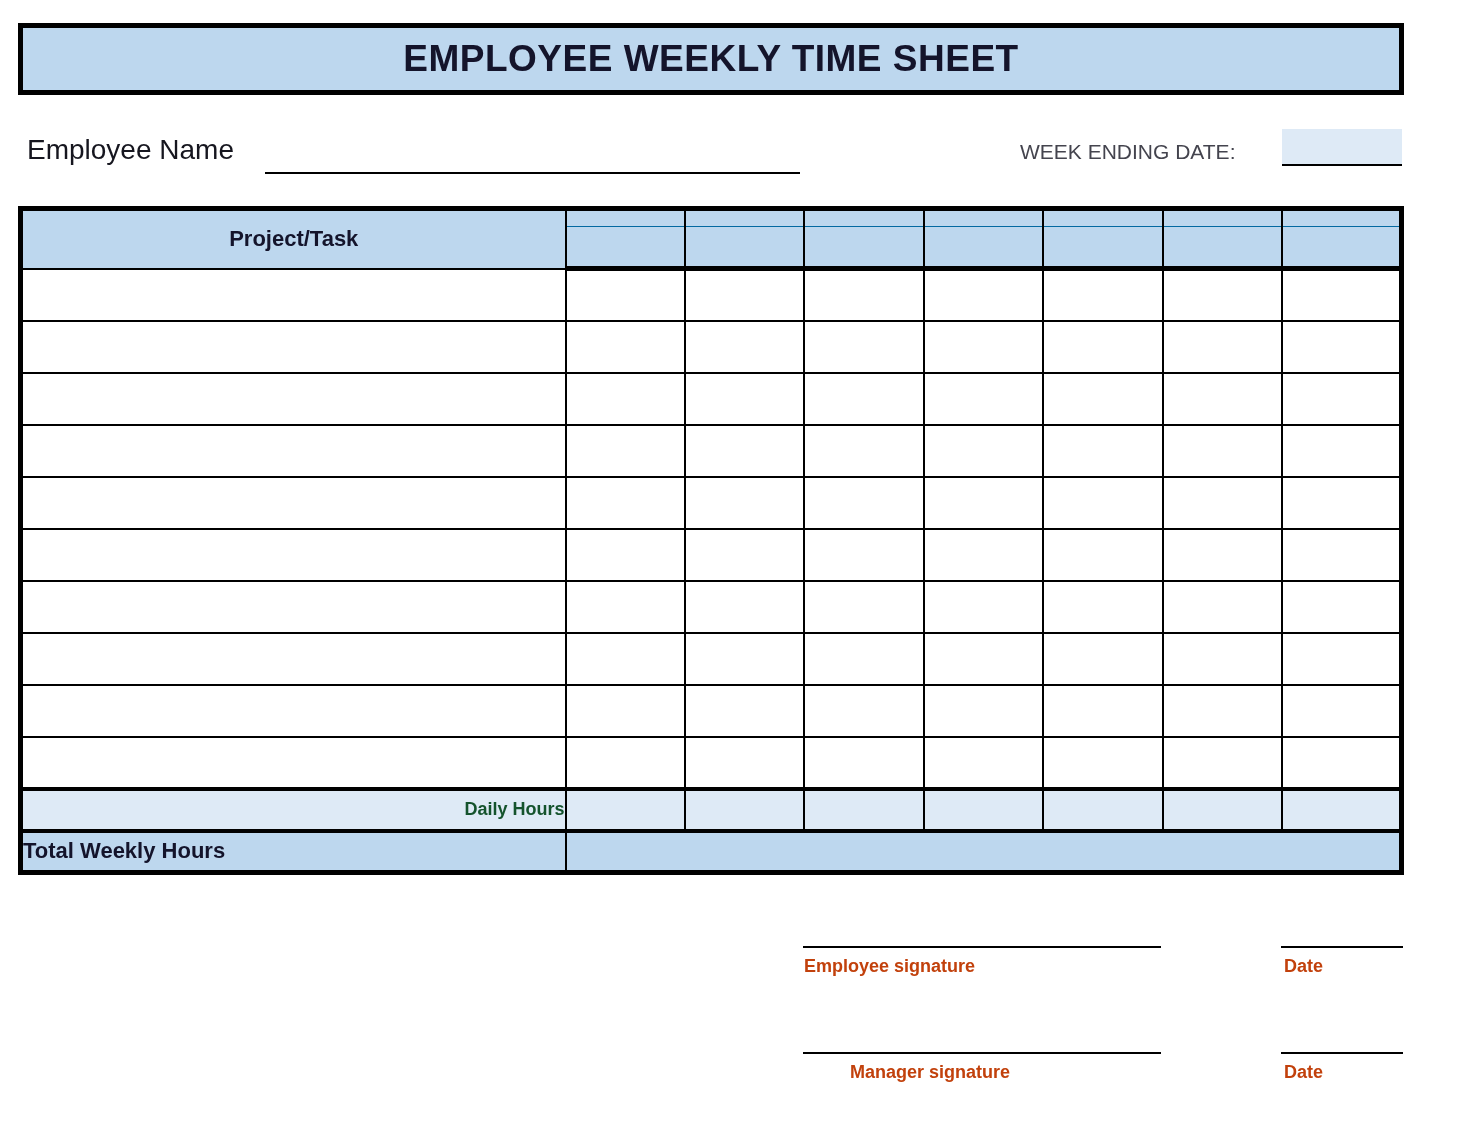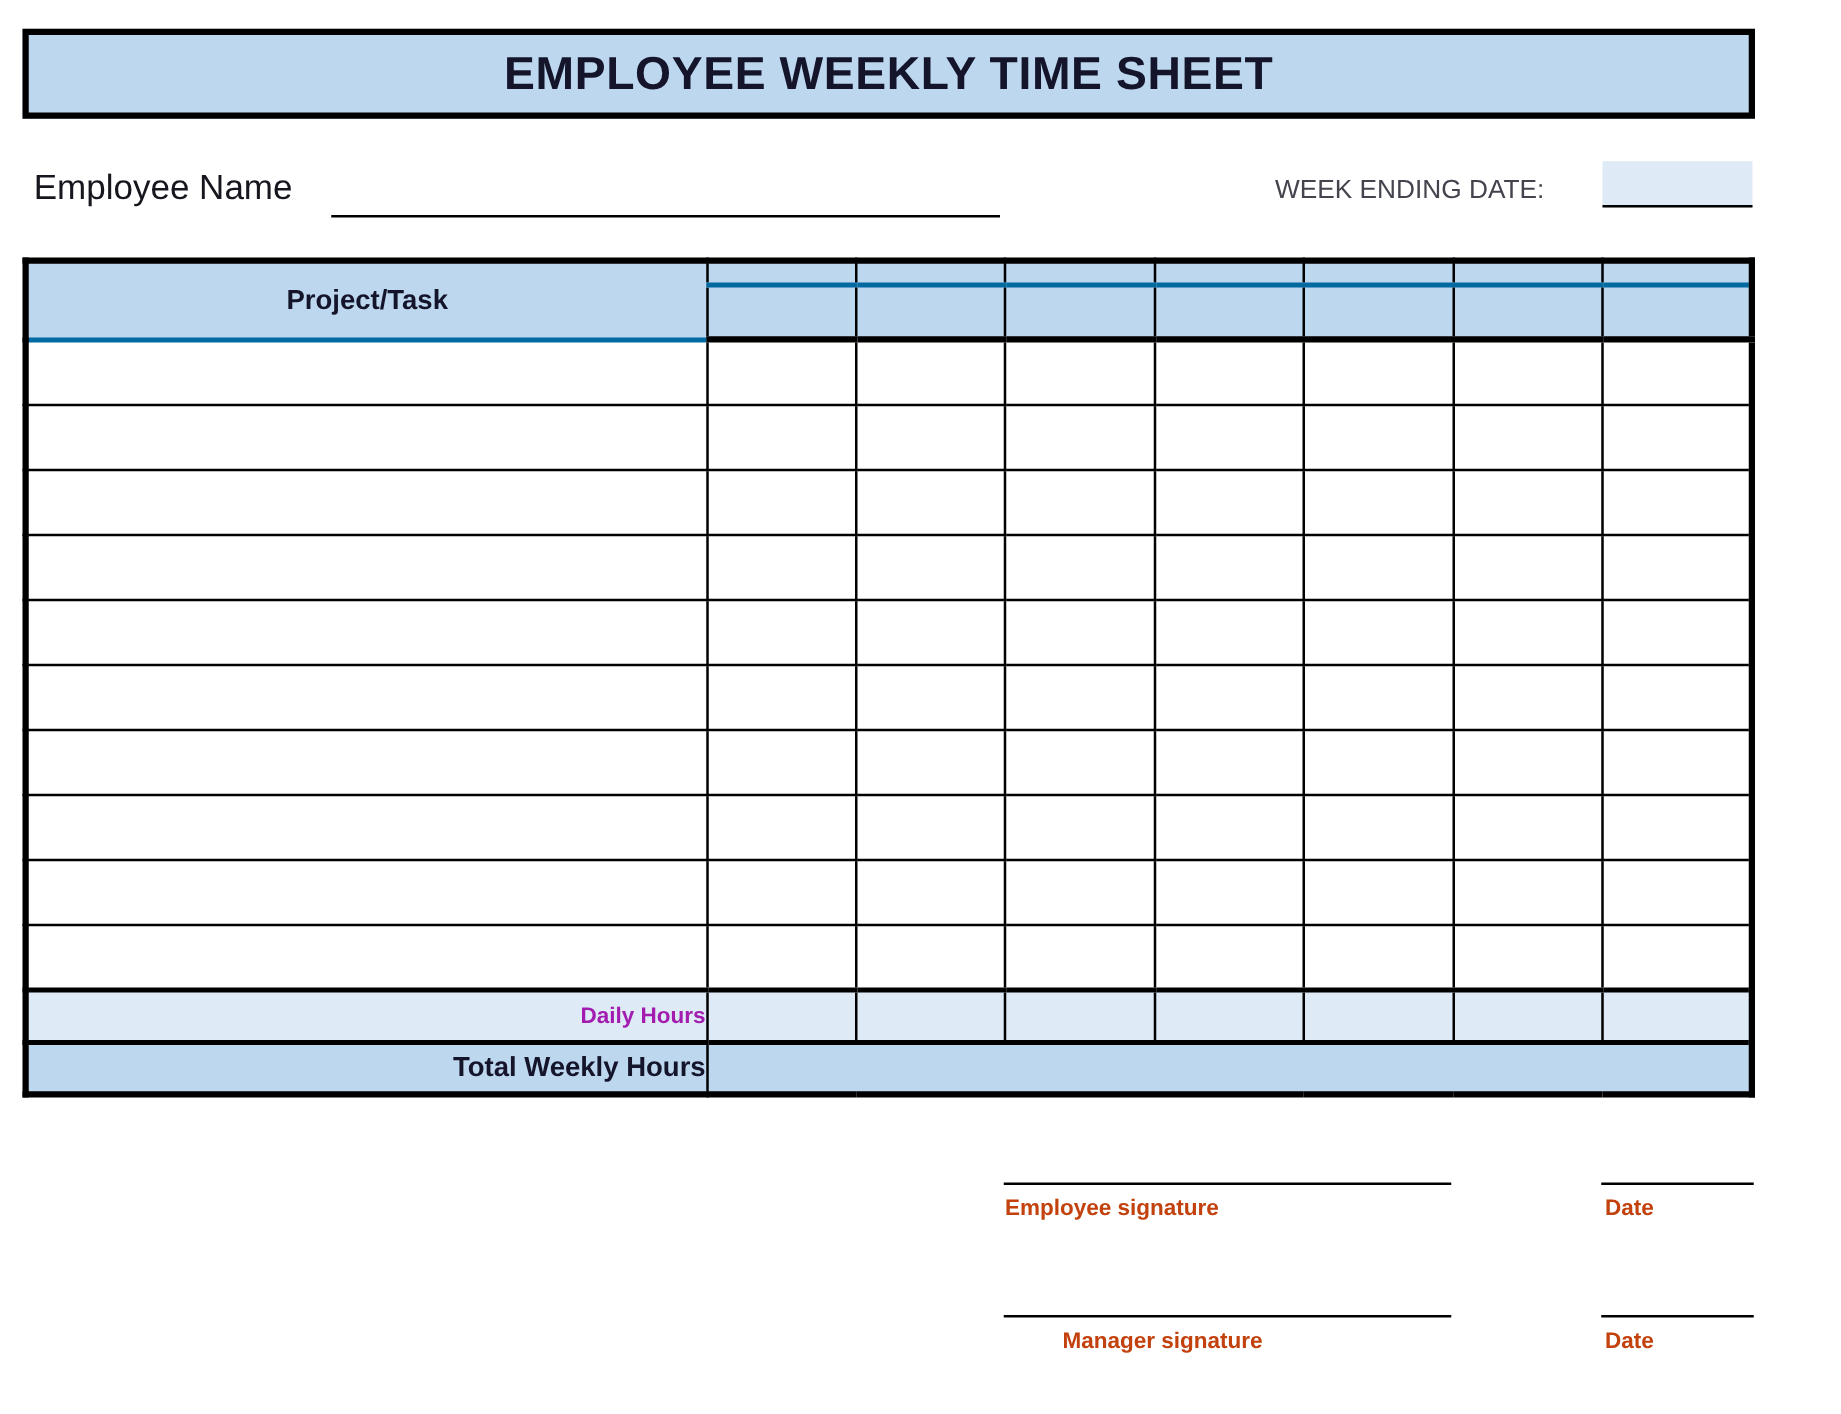--- a/index.html
+++ b/index.html
@@ -43,42 +43,42 @@
     border-collapse:collapse; table-layout:fixed;
     border:5px solid #000;
   }
   table.sheet th, table.sheet td {
     border:2px solid #000; padding:0; vertical-align:middle;
     font-family:inherit;
   }
   col.c-task { width:545px; }
 
   thead th { background:#bdd7ee; }
-  tr.hdr-sub1 th { height:15px; border-bottom:4px solid #0369a1; }
+  tr.hdr-sub1 th { height:15px; border-bottom:1px solid #0369a1; }
   tr.hdr-sub2 th { height:39px; border-top:1px solid #000; border-bottom:5px solid #000; }
   th.proj {
     border-right:5px solid #000; border-bottom:5px solid #000;
     font-size:22px; font-weight:bold; text-align:center; color:#14142b;
   }
 
   tbody tr.body-row { height:52px; }
   tbody td { background:#ffffff; }
 
   tr.daily-row td {
     height:38px; background:#deeaf6; border-top:4px solid #000;
   }
   td.daily-label {
     text-align:right; padding-right:9px; font-size:18px; font-weight:bold;
-    border-right:4px solid #000; color:#a21caf;
+    border-right:4px solid #000; color:#14532d;
   }
   tr.total-row td {
     height:37px; background:#bdd7ee; border-top:4px solid #000;
   }
   td.total-label {
-    text-align:right; padding-right:9px; font-size:22px; font-weight:bold;
+    text-align:left; padding-right:9px; font-size:22px; font-weight:bold;
     border-right:4px solid #000; color:#14142b;
   }
 
   
   .sig-line { position:absolute; height:0; border-top:2px solid #000; }
   .sig-label { position:absolute; font-size:18px; font-weight:bold; color:#c2410c; }
   .line-emp   { left:803px;  top:946px;  width:358px; }
   .lab-emp    { left:804px;  top:956px; }
   .line-date1 { left:1281px; top:946px;  width:122px; }
   .lab-date1  { left:1284px; top:956px; }

